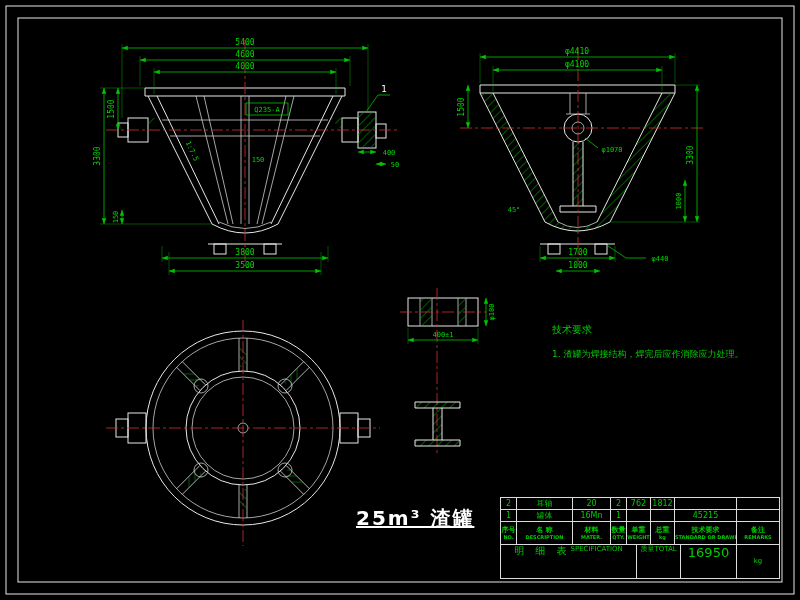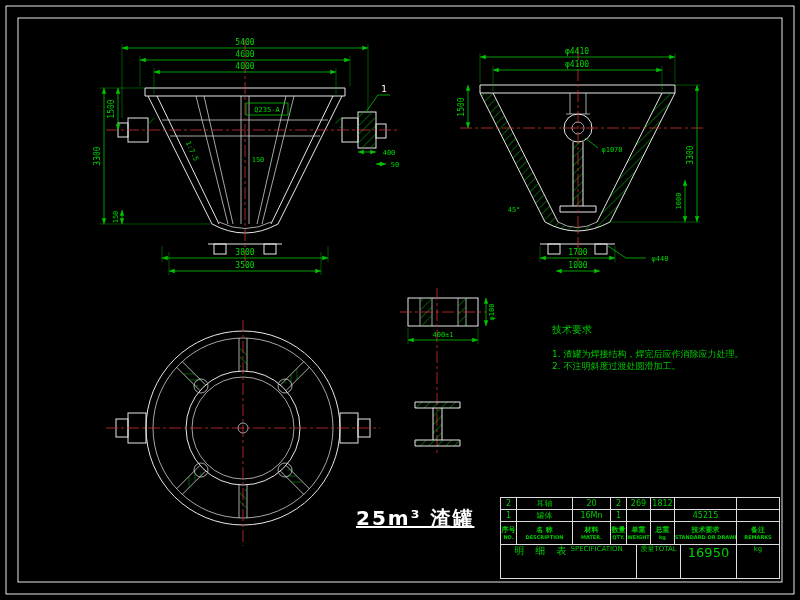--- a/index.html
+++ b/index.html
@@ -20,21 +20,21 @@
   .notes{position:absolute;left:552px;top:324px;width:236px;color:#00cc00;
          font-size:9px;line-height:12px;}
   .notes .notes-title{text-align:left;font-size:10px;margin-bottom:12px;}
   .main-title{position:absolute;left:356px;top:505px;color:#ffffff;
               font-size:20px;font-weight:bold;letter-spacing:2px;text-decoration:underline;}
   .spec{position:absolute;left:500px;top:497px;width:278px;background:#000;
         border:1px solid #dcdcdc;color:#00cc00;}
   .spec-row{display:grid;grid-template-columns:16px 56px 38px 16px 24px 24px 62px 42px;}
   .spec-cell{border-right:1px solid #dcdcdc;border-bottom:1px solid #dcdcdc;
              text-align:center;overflow:hidden;white-space:nowrap;}
-  .spec-row .spec-cell:last-child{border-right:none;}
+  .spec-row .spec-cell:last-child{border-right:none;align-items:center;}
   .r-item .spec-cell{height:11px;line-height:11px;font-size:8px;}
   .r-head .spec-cell{height:22px;display:flex;flex-direction:column;
                      justify-content:center;font-weight:bold;}
   .r-head .cn{font-size:7px;line-height:8px;}
   .r-head .en{font-size:5px;line-height:6px;}
   .r-foot{grid-template-columns:136px 44px 56px 42px;}
   .r-foot .spec-cell{height:33px;border-bottom:none;display:flex;
                      flex-direction:row;justify-content:center;}
   .r-foot .big{font-size:10px;line-height:12px;letter-spacing:4px;}
   .r-foot .en2{font-size:7px;line-height:9px;letter-spacing:0;}
@@ -287,32 +287,31 @@
     <line class="w" x1="415" y1="402" x2="415" y2="408"></line>
     <line class="w" x1="460" y1="402" x2="460" y2="408"></line>
     <line class="w" x1="415" y1="440" x2="415" y2="446"></line>
     <line class="w" x1="460" y1="440" x2="460" y2="446"></line>
   </g>
 </svg>
 
 <div class="notes">
   <div class="notes-title">技术要求</div>
   <div>1. 渣罐为焊接结构，焊完后应作消除应力处理。</div>
-  <div>2. 不注明斜度过渡处圆滑加工。</div>
 </div>
 
 <div class="main-title">25m³ 渣罐</div>
 
 <div class="spec">
   <div class="spec-row r-item">
     <div class="spec-cell">2</div>
     <div class="spec-cell">耳轴</div>
     <div class="spec-cell">20</div>
     <div class="spec-cell">2</div>
-    <div class="spec-cell">269</div>
+    <div class="spec-cell">762</div>
     <div class="spec-cell">1812</div>
     <div class="spec-cell"></div>
     <div class="spec-cell"></div>
   </div>
   <div class="spec-row r-item">
     <div class="spec-cell">1</div>
     <div class="spec-cell">罐体</div>
     <div class="spec-cell">16Mn</div>
     <div class="spec-cell">1</div>
     <div class="spec-cell"></div>

